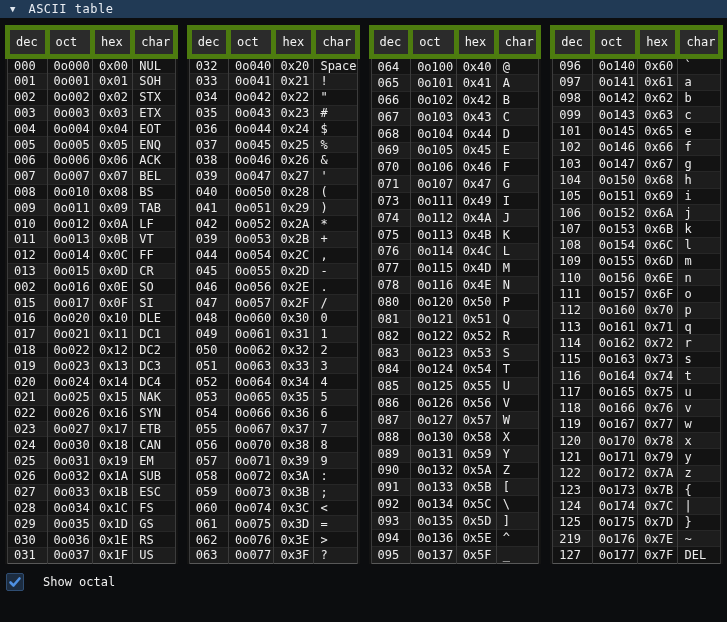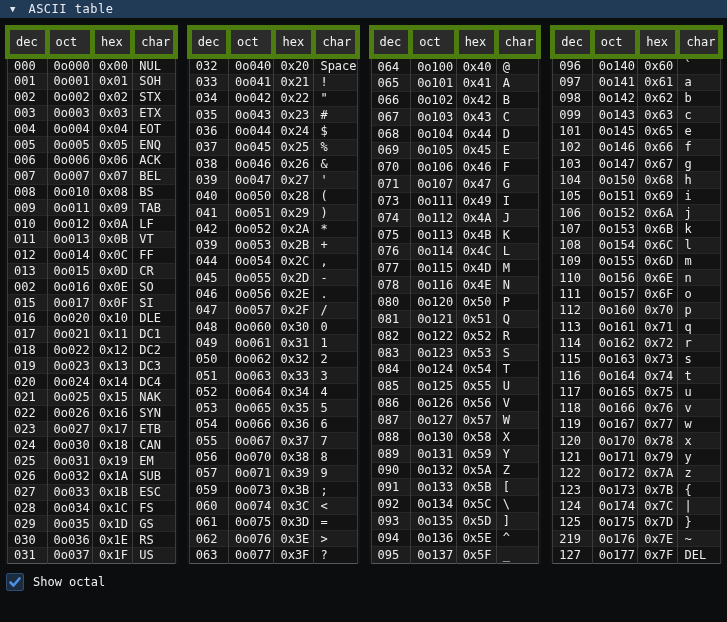--- a/index.html
+++ b/index.html
@@ -62,21 +62,21 @@
     border-right:1px solid #3c3c3c;
     border-top:1px solid #272727;
     white-space:nowrap; overflow:hidden;
     color:#ececec;
   }
   tbody tr:nth-child(odd) td{ background:#131313; }
   tbody tr:nth-child(even) td{ background:#1d1d1d; }
   .footer{
     display:flex;
     align-items:center;
-    gap:9px;
+    gap:19px;
     padding:9px 0 0 6px;
   }
   .checkbox{
     width:18px; height:18px;
     background:var(--checkbox-bg);
     border:1px solid var(--checkbox-border);
     border-radius:2px;
     display:flex; align-items:center; justify-content:center;
     cursor:pointer;
     flex:0 0 auto;
@@ -470,20 +470,26 @@
             <td>0x38</td>
             <td>8</td>
           </tr>
           <tr>
             <td>057</td>
             <td>0o071</td>
             <td>0x39</td>
             <td>9</td>
           </tr>
           <tr>
+            <td>058</td>
+            <td>0o072</td>
+            <td>0x3A</td>
+            <td>:</td>
+          </tr>
+          <tr>
             <td>059</td>
             <td>0o073</td>
             <td>0x3B</td>
             <td>;</td>
           </tr>
           <tr>
             <td>060</td>
             <td>0o074</td>
             <td>0x3C</td>
             <td>&lt;</td>

